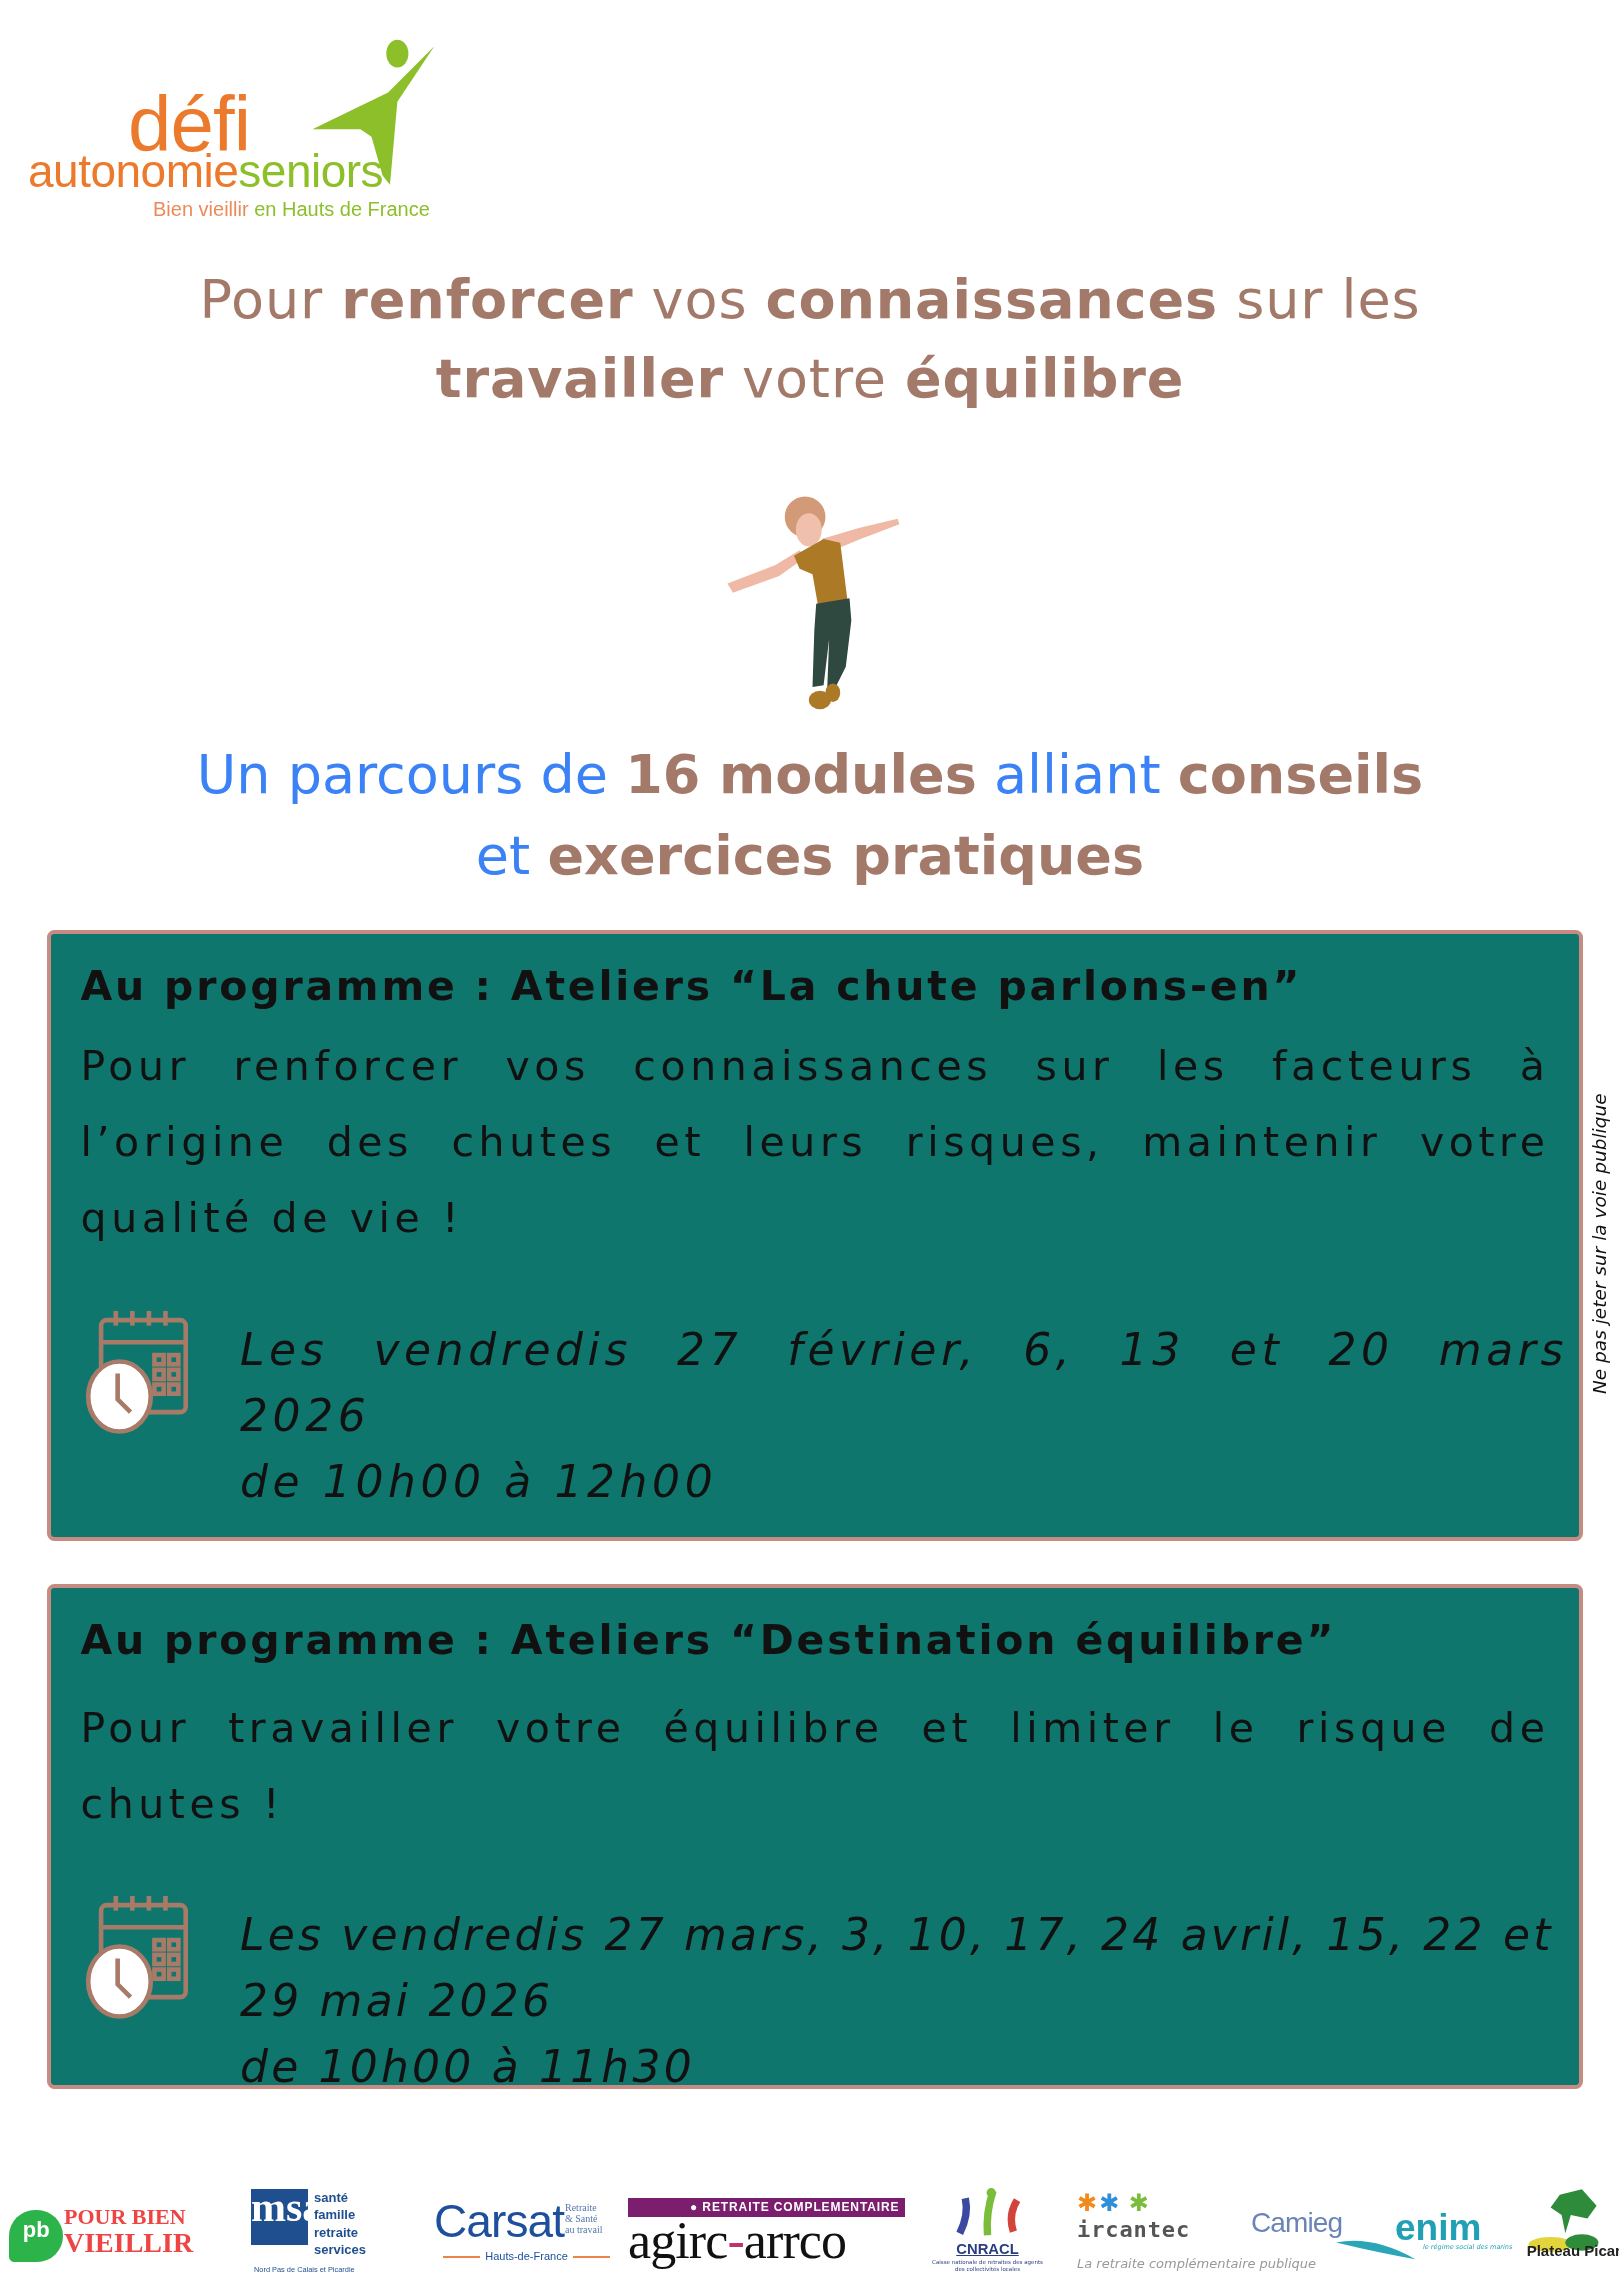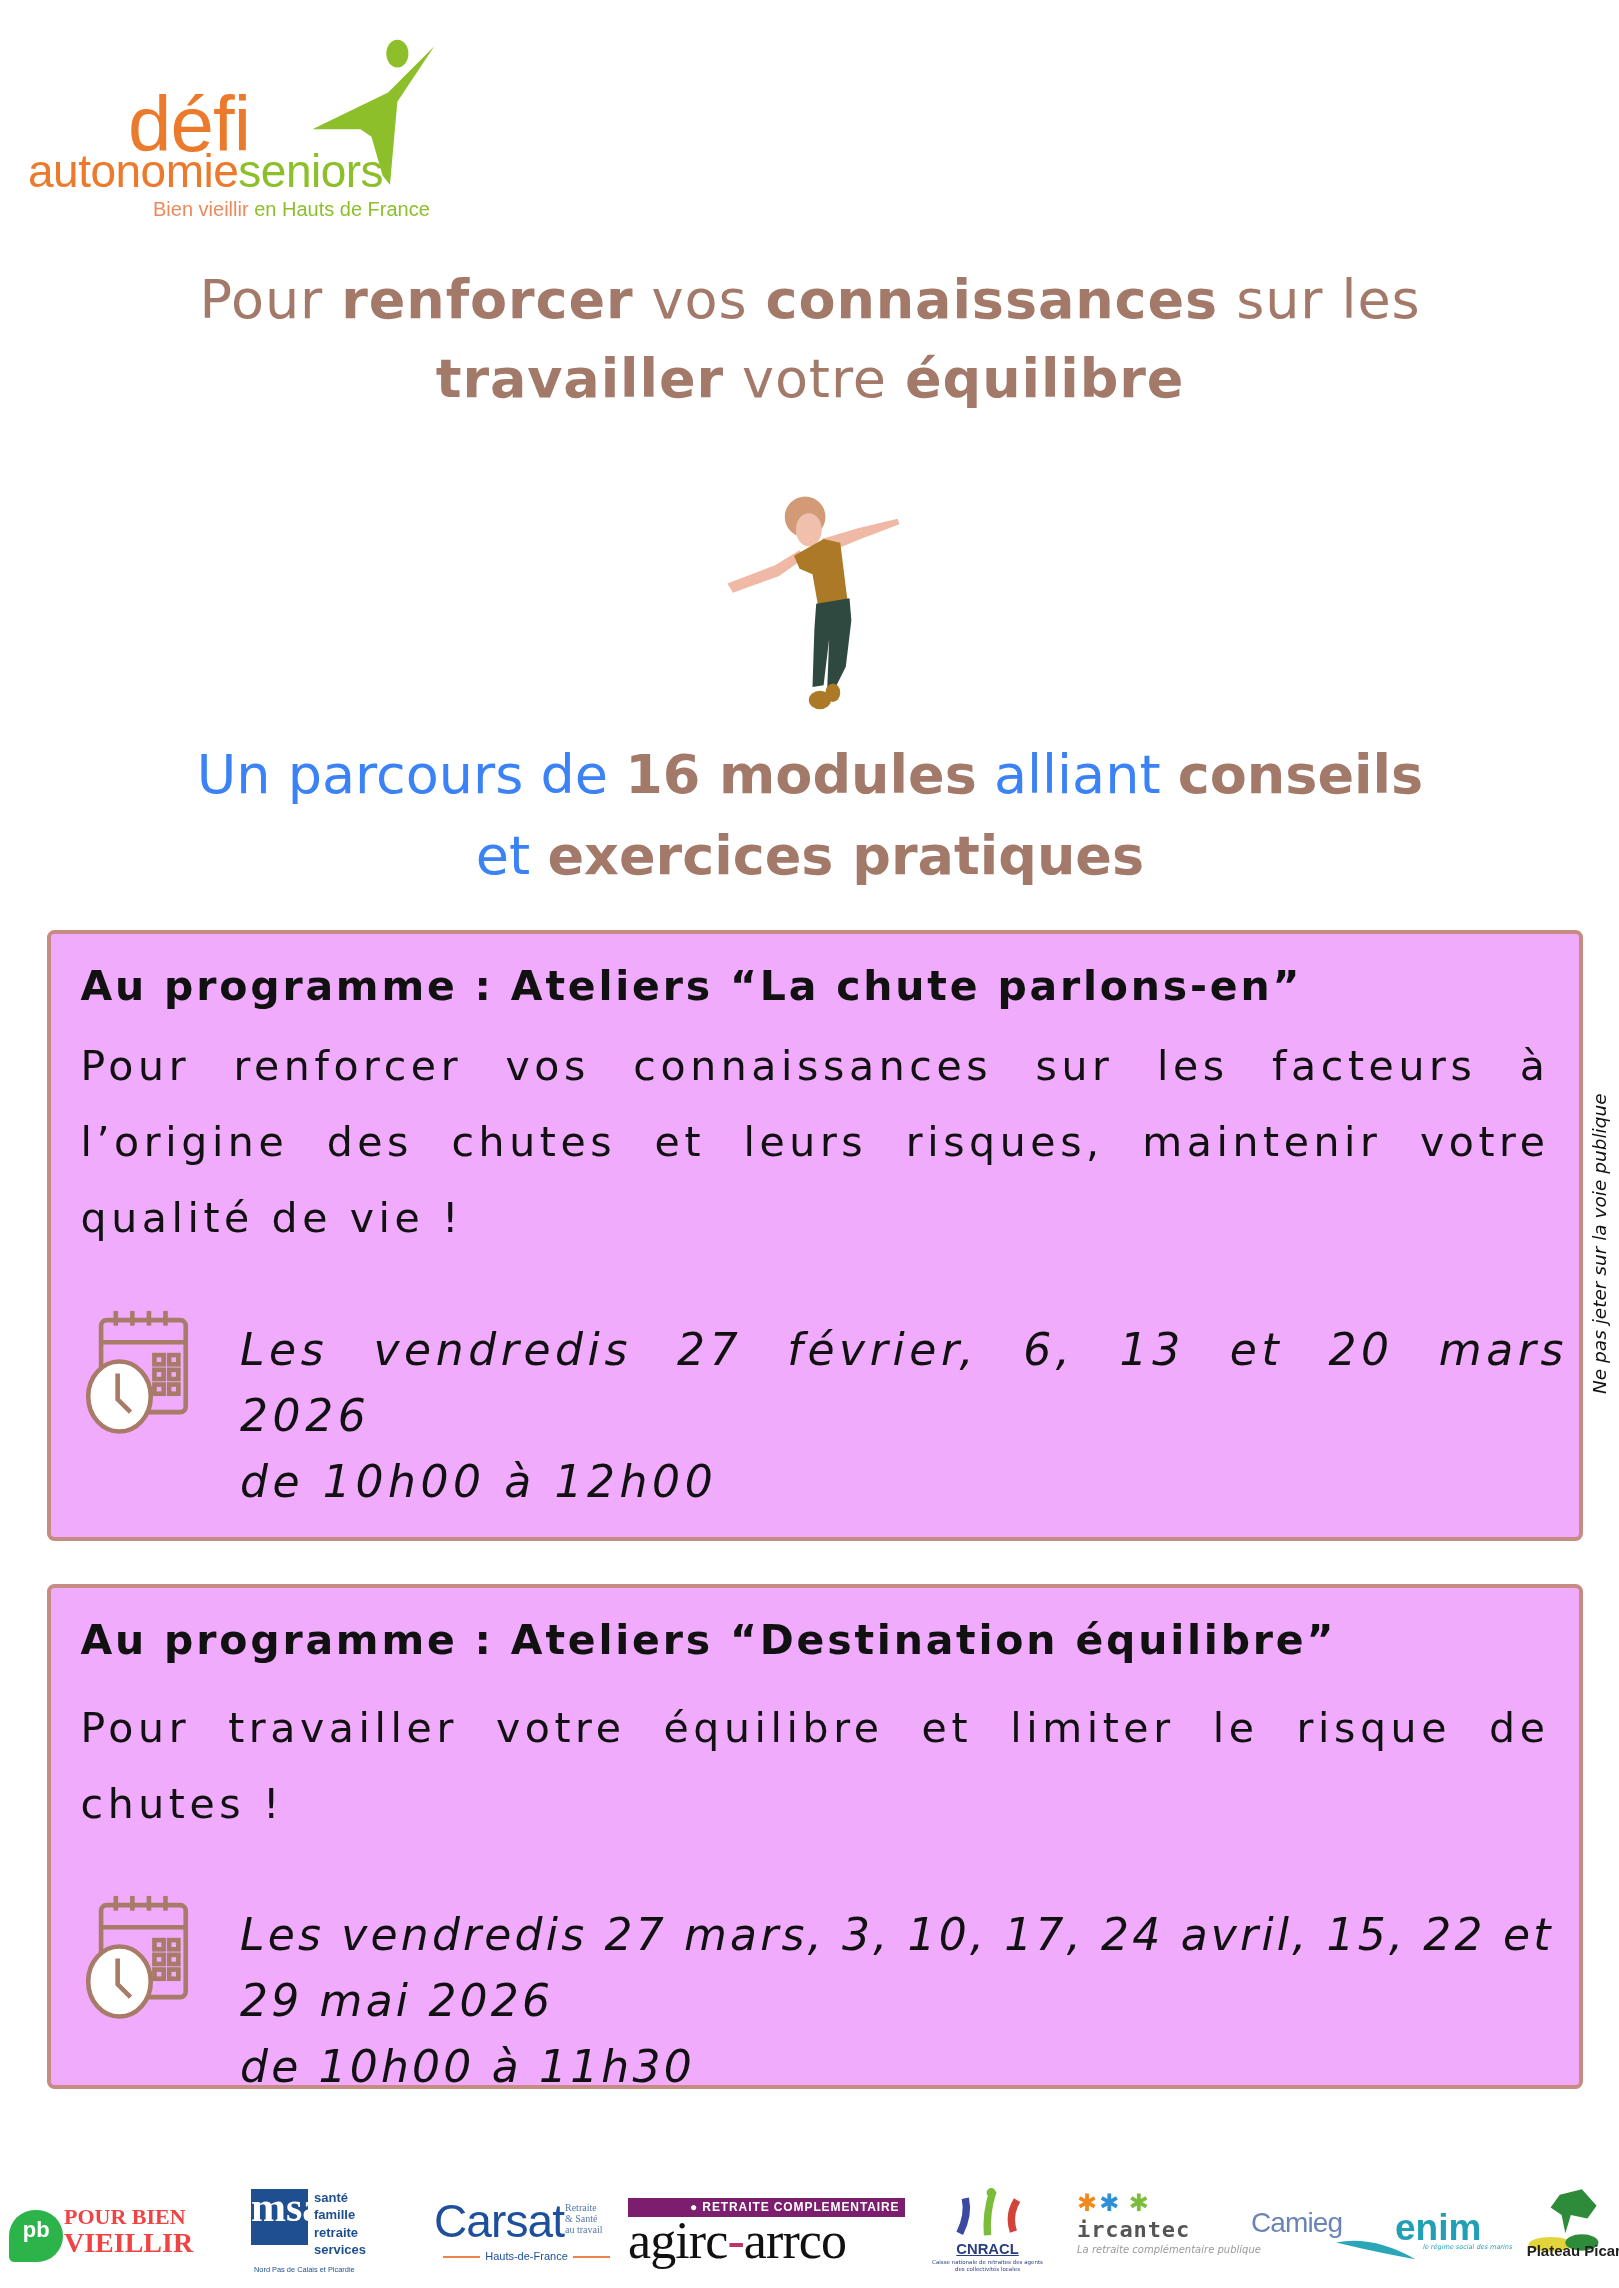--- a/index.html
+++ b/index.html
@@ -20,21 +20,21 @@
   .headline b { font-weight: bold; }
   .headline .l { font-weight: normal; }
 
   .figure { position: absolute; left: 720px; top: 491px; width: 185px; height: 222px; }
 
   .subtitle { position: absolute; left: 0; width: 1620px; top: 734px; text-align: center; font-size: 54px; line-height: 81px; }
   .subtitle .l { color: #3b82f6; font-weight: normal; }
   .subtitle b { color: #a3796a; font-weight: bold; }
 
   
-  .box { position: absolute; left: 47px; width: 1536px; border: 4.6px solid #c68b83; border-radius: 7.4px; background: #f0abfc; }
+  .box { position: absolute; left: 47px; width: 1536px; border: 4.6px solid #c68b83; border-radius: 7.4px; background: #0f766e; }
   .box1 { top: 930px; height: 611px; }
   .box2 { top: 1584px; height: 505px; }
   .box .title { position: absolute; left: 29.5px; top: 28px; font-family: "DejaVu Sans", sans-serif; font-weight: bold; font-size: 41px; letter-spacing: 2.8px; line-height: 1.2; white-space: nowrap; color: #111; }
   .box .body { position: absolute; left: 29.5px; right: 29.5px; font-size: 41px; letter-spacing: 4.6px; line-height: 76px; text-align: justify; text-align-last: left; color: #111; font-weight: normal; }
   .box1 .body { top: 94px; }
   .box2 .body { top: 102px; }
   .box .cal { position: absolute; left: 28px; }
   .box1 .cal { top: 375px; }
   .box2 .cal { top: 306px; }
   .box .dates { position: absolute; left: 189px; right: 11px; font-style: italic; font-size: 44px; letter-spacing: 4.6px; line-height: 66px; color: #111; }
@@ -58,21 +58,21 @@
   .carsat-side { position: absolute; left: 565px; top: 14.8px; font-size: 10px; line-height: 11px; color: #5577aa; font-family: "Liberation Serif", serif; }
   .carsat-hdf { position: absolute; left: 434px; top: 63px; width: 185px; text-align: center; font-size: 11px; color: #1d4f9c; font-family: "Liberation Sans", sans-serif; }
   .carsat-hdf::before, .carsat-hdf::after { content: ""; display: inline-block; width: 37px; height: 1.8px; background: #e9844a; vertical-align: middle; margin: 0 5.5px; }
   .agirc-band { position: absolute; left: 628px; top: 11px; width: 277px; height: 18.5px; background: #7b1e6e; color: #fff; font-family: "Liberation Sans", sans-serif; font-size: 12px; font-weight: bold; text-align: right; padding-right: 5.5px; line-height: 18.5px; letter-spacing: 0.9px; }
   .agirc-text { position: absolute; left: 628px; top: 28px; font-family: "Liberation Serif", serif; font-size: 52px; line-height: 1; color: #111; letter-spacing: -0.9px; }
   .agirc-text .dash { color: #c0306a; }
   .cnracl { position: absolute; left: 932px; top: 0; width: 111px; text-align: center; }
   .cnracl .name { position: absolute; left: 0; top: 54px; width: 111px; font-family: "Liberation Sans", sans-serif; font-size: 14.8px; color: #2a3d80; font-weight: bold; text-decoration: underline; }
   .cnracl .sub { position: absolute; left: 0; top: 72px; width: 111px; font-size: 5.5px; color: #2a3d80; line-height: 6.5px; }
   .irc-name { position: absolute; left: 1077px; top: 29.5px; font-family: "DejaVu Sans Mono", monospace; font-size: 22px; color: #555; font-weight: bold; letter-spacing: 0.9px; }
-  .irc-sub { position: absolute; left: 1077px; top: 57px; font-size: 10px; color: #999; font-style: italic; }
+  .irc-sub { position: absolute; left: 1077px; top: 69px; font-size: 13px; color: #999; font-style: italic; }
   .camieg { position: absolute; left: 1251px; top: 20px; font-family: "Liberation Sans", sans-serif; font-size: 28px; color: #6a84b8; letter-spacing: -0.9px; }
   .enim { position: absolute; left: 1395px; top: 22px; font-family: "Liberation Sans", sans-serif; font-size: 37px; color: #21a0b5; font-weight: bold; line-height: 1; }
   .enim-sub { position: absolute; left: 1423px; top: 57px; font-size: 6.5px; color: #21a0b5; text-align: right; line-height: 7.4px; font-style: italic; }
   .plateau { position: absolute; left: 1523px; top: 0; width: 92px; height: 92px; }
   .plateau .name { position: absolute; left: 3.7px; top: 55px; font-family: "Liberation Sans", sans-serif; font-weight: bold; font-size: 15px; color: #222; white-space: nowrap; }
 </style>
 </head>
 <body>
 
 <div class="logo">

